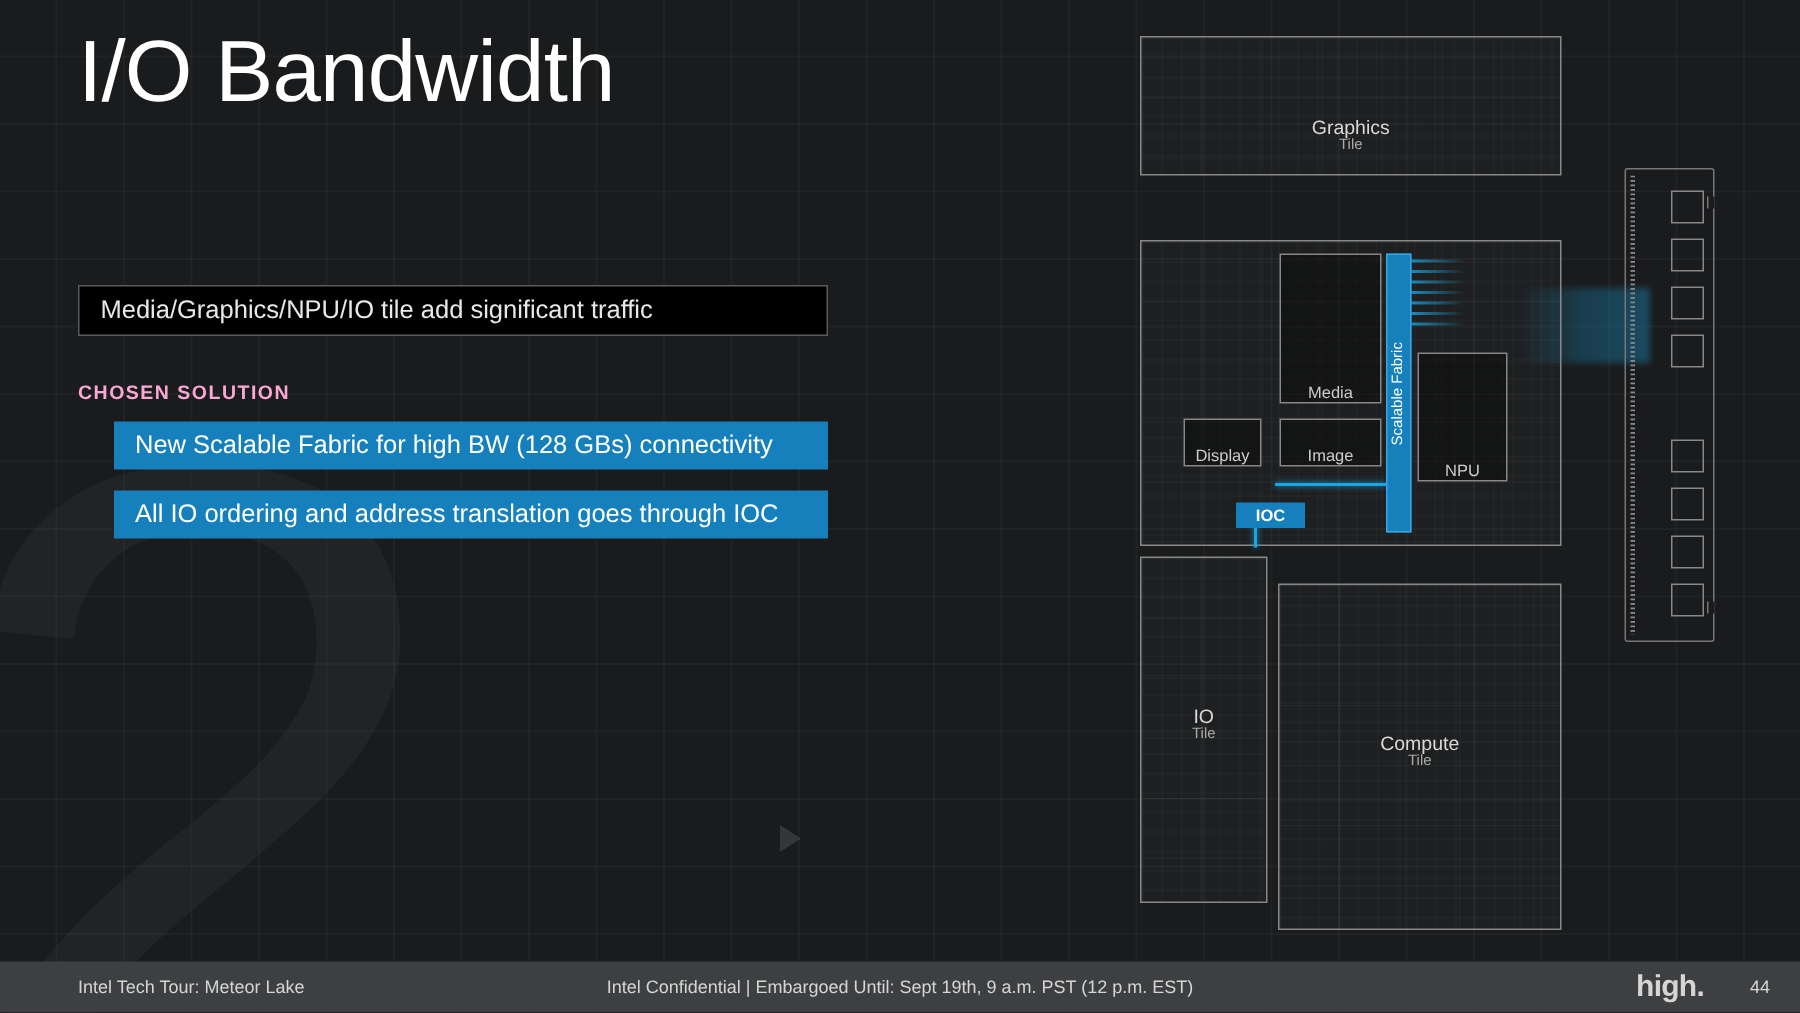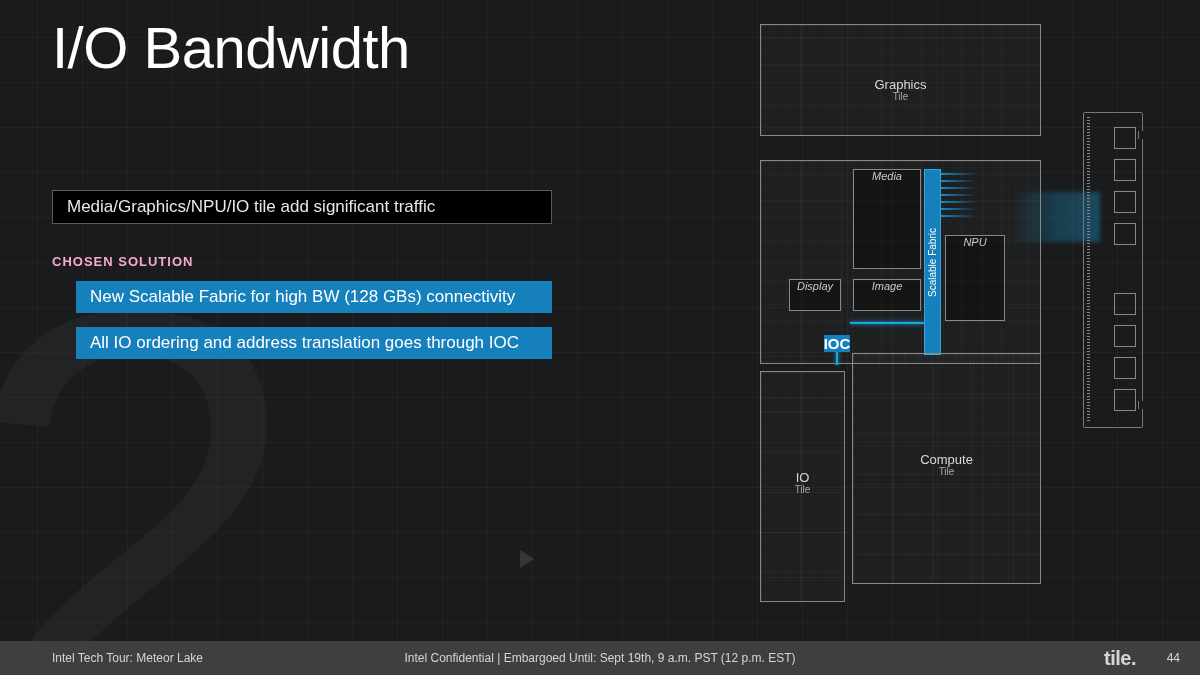--- a/index.html
+++ b/index.html
@@ -93,34 +93,34 @@
     text-align: center;
     width: 100%;
   }
   .diagram .tlabel .sub { font-size: 10px; color: #aaa; display: block; margin-top: -1px; }
   .diagram .block {
     position: absolute;
     border: 1px solid #888;
     background: rgba(0,0,0,0.35);
     font-size: 11px;
     color: #ccc;
-    display: flex; align-items:flex-start; justify-content:center;font-style:italic;
+    display: flex; align-items:flex-end; justify-content:center;
   }
   .fabric {
     position:absolute; left:163px; top:8px; width:17px; height:186px;
     background:#1680bd; color:#fff; font-size:10px;
     display:flex; align-items:center; justify-content:center;
     border:1px solid #3aa6de;
   }
   .fabric span { transform: rotate(-90deg); white-space:nowrap; font-weight:500; }
   .fabric-lines { position:absolute; left:180px; top:12px; width:36px; }
   .fabric-lines div { height:2px; background:linear-gradient(90deg,#1aa5e3cc,#1aa5e300); margin-bottom:5px; }
   .ioc {
-    position:absolute; left:63px; top:174px; width:26px; height:17px;
-    background:#1680bd; color:#fff; font-size:15px; font-weight:600;
+    position:absolute; left:63px; top:174px; width:46px; height:17px;
+    background:#1680bd; color:#fff; font-size:11px; font-weight:600;
     display:flex; align-items:center; justify-content:center;
   }
   .hl-h { position:absolute; height:2px; background:#1aa5e3; box-shadow:0 0 4px #1aa5e3; }
   .hl-v { position:absolute; width:2px; background:#1aa5e3; box-shadow:0 0 4px #1aa5e3; }
   .dimm {
     position:absolute; left:1083px; top:112px; width:60px; height:316px;
     border:1px solid #777; border-radius:2px;
   }
   .dimm .chip { position:absolute; right:6px; width:22px; height:22px; border:1px solid #888; }
   .dimm .pins { position:absolute; left:3px; top:4px; width:3px; bottom:4px;
@@ -163,21 +163,21 @@
   <div class="chosen">CHOSEN SOLUTION</div>
   <div class="bluebox">New Scalable Fabric for high BW (128 GBs) connectivity</div>
   <div class="bluebox">All IO ordering and address translation goes through IOC</div>
 </div>
 
 <div class="arrow"></div>
 
 <div class="glow"></div>
 
 <div class="diagram">
-  <div class="tile" style="left:0;top:0;width:281px;height:112px;">
+  <div class="tile" style="left:0;top:0;width:281px;height:93px;">
     <div class="tlabel" style="top:52px;">
       <span>Graphics</span>
       <span class="sub">Tile</span>
     </div>
   </div>
 
   <div class="tile" style="left:0;top:136px;width:281px;height:204px;">
     <div class="block" style="left:92px;top:8px;width:68px;height:100px;">
         <span>Media</span>
       </div>
@@ -208,21 +208,21 @@
         <span>IOC</span>
       </div>
   </div>
 
   <div class="tile" style="left:0;top:347px;width:85px;height:231px;">
     <div class="tlabel" style="top:98px;">
       <span>IO</span>
       <span class="sub">Tile</span>
     </div>
   </div>
-  <div class="tile" style="left:92px;top:329px;width:189px;height:231px;">
+  <div class="tile" style="left:92px;top:365px;width:189px;height:231px;">
     <div class="tlabel" style="top:98px;">
       <span>Compute</span>
       <span class="sub">Tile</span>
     </div>
   </div>
 </div>
 
 <div class="dimm">
   <div class="pins"></div>
   <div class="notch" style="top:18px;"></div>
@@ -233,15 +233,15 @@
   <div class="chip" style="top:110px;"></div>
   <div class="chip" style="top:180px;"></div>
   <div class="chip" style="top:212px;"></div>
   <div class="chip" style="top:244px;"></div>
   <div class="chip" style="top:276px;"></div>
 </div>
 
 <div class="footer">
   <span>Intel Tech Tour: Meteor Lake</span>
   <span class="center">Intel Confidential   |   Embargoed Until: Sept 19th, 9 a.m. PST (12 p.m. EST)</span>
-  <span class="logo">tile.</span>
+  <span class="logo">high.</span>
   <span class="pg">44</span>
 </div>
 
 </body></html>

